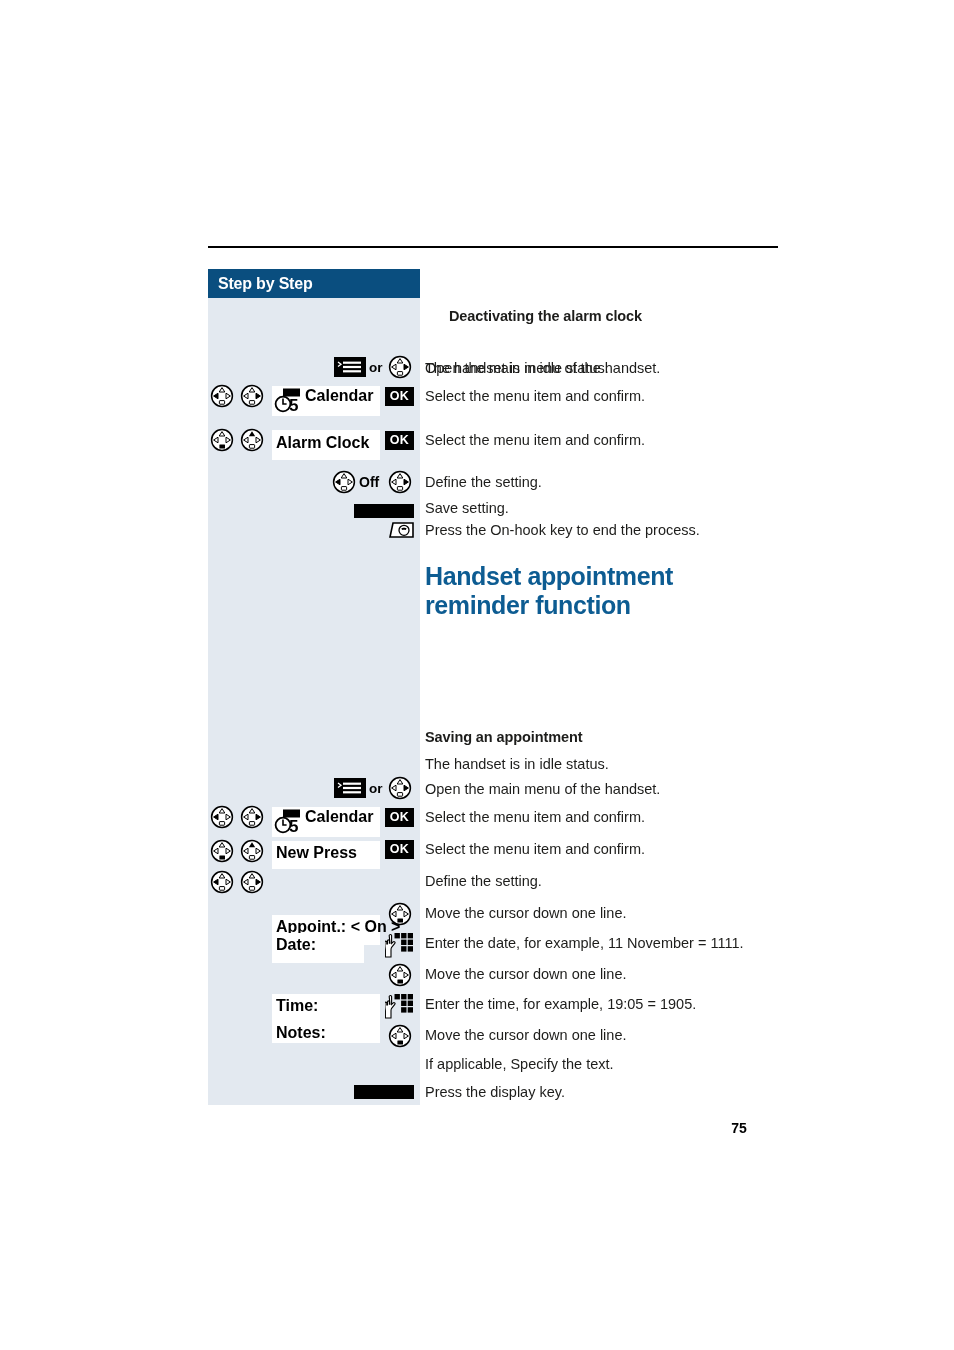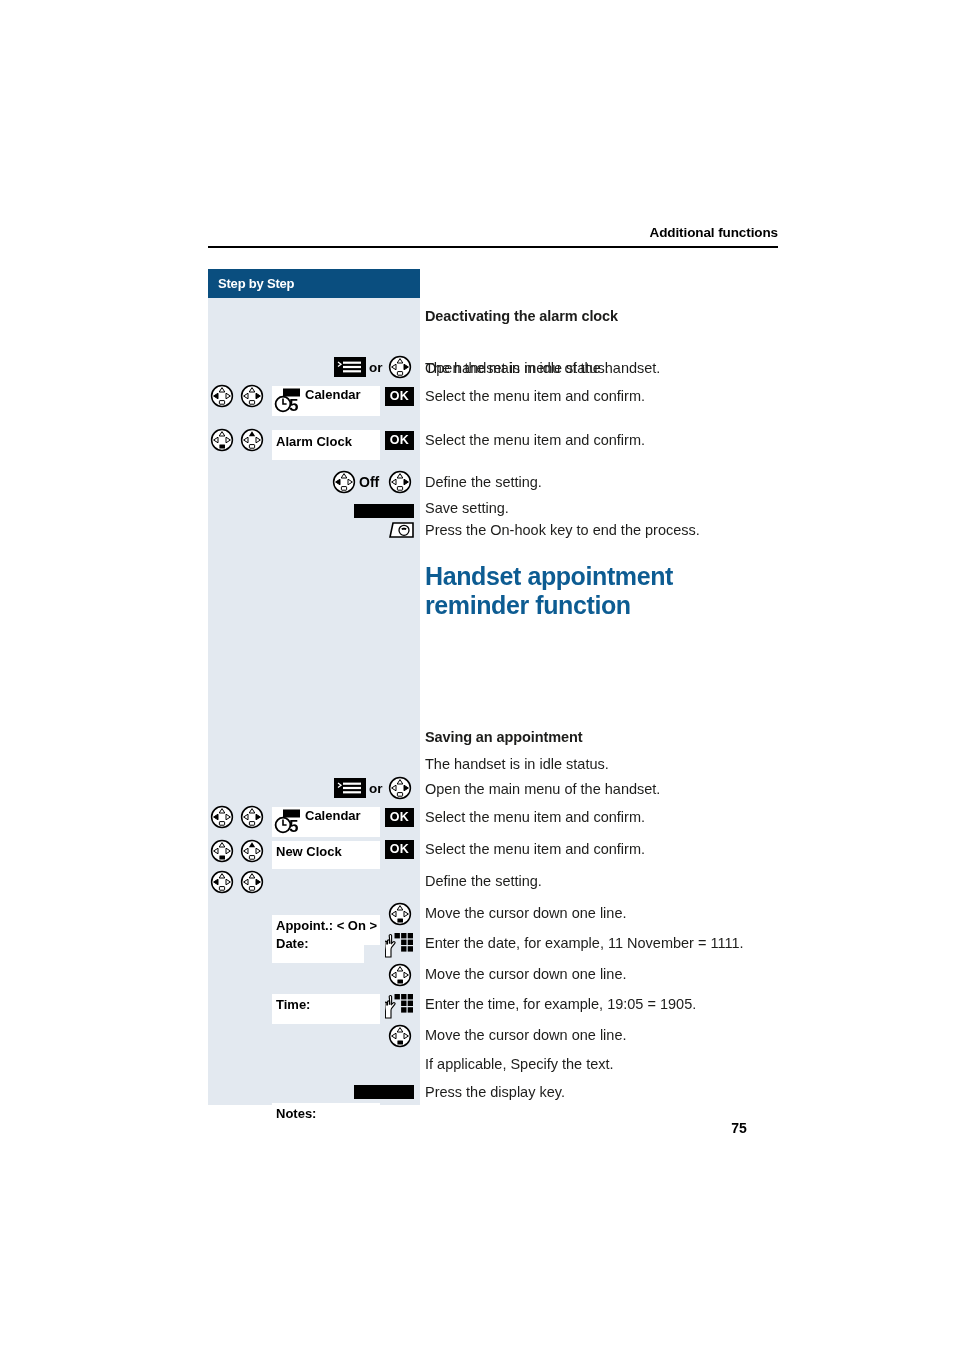--- a/index.html
+++ b/index.html
@@ -53,21 +53,21 @@
     height: 836px;
     background: #e3e9f0;
   }
   .sidebar-title {
     position: absolute;
     left: 0; top: 0;
     width: 212px;
     height: 29px;
     background: #0a4e7f;
     color: #ffffff;
-    font-size: 13px;
+    font-size: 16px;
     font-weight: bold;
     line-height: 29px;
     padding-left: 10px;
     box-sizing: border-box;
     letter-spacing: -0.2px;
   }
 
   .h2 {
     color: #0d5c92;
     font-weight: bold;
@@ -97,21 +97,21 @@
   }
 
   
   .dispfield {
     position: absolute;
     background: #ffffff;
     box-sizing: border-box;
   }
   .dispfield .lbl {
     position: absolute;
-    font-size: 13px;
+    font-size: 16px;
     font-weight: bold;
     color: #000;
     white-space: nowrap;
   }
 
   
   .okkey {
     position: absolute;
     background: #000;
     color: #fff;
@@ -158,28 +158,27 @@
     font-size: 14px;
     font-weight: bold;
     color: #000;
   }
 </style>
 </head>
 <body>
 
 <div class="page">
 
-  <div class="running-head">Additional functions</div>
   <div class="head-rule"></div>
 
   <div class="sidebar">
     <div class="sidebar-title">Step by Step</div>
   </div>
 
-  <div class="row-text h2" style="top:308px;">Deactivating the alarm clock</div>
+  <div class="row-text h2" style="top:308px;margin-left:24px;">Deactivating the alarm clock</div>
 
   <div class="row-text" style="top:360px;">The handset is in idle status.</div>
 
   <div class="icon" style="left:334px; top:357px;">
     <svg width="32" height="20" viewBox="0 0 32 20">
       <rect x="0" y="0" width="32" height="20" fill="#000"></rect>
       <path d="M4 5 L7 7.2 L4 9.4" stroke="#fff" stroke-width="1.3" fill="none"></path>
       <rect x="9" y="4.6" width="18" height="2.2" fill="#fff"></rect>
       <rect x="9" y="8.9" width="18" height="2.2" fill="#fff"></rect>
       <rect x="9" y="13.2" width="18" height="2.2" fill="#fff"></rect>
@@ -358,21 +357,21 @@
   <div class="icon" style="left:240px; top:839px;">
     <svg width="24" height="24" viewBox="0 0 24 24">
       <circle cx="12" cy="12" r="10.4" fill="#ffffff" stroke="#000" stroke-width="1.5"></circle>
       <path d="M12 3.2 L15.2 8.2 L8.8 8.2 Z" fill="#000"></path>
       <path d="M20.4 12 L16 14.8 L16 9.2 Z" fill="none" stroke="#000" stroke-width="1"></path>
       <rect x="9.4" y="16.6" width="5.2" height="3.6" rx="0.6" fill="none" stroke="#000" stroke-width="1"></rect>
       <path d="M3.6 12 L8 9.2 L8 14.8 Z" fill="none" stroke="#000" stroke-width="1"></path>
     </svg>
   </div>
   <div class="dispfield" style="left:272px; top:841px; width:108px; height:28px;">
-    <div class="lbl" style="left:4px; top:3px;">New Clock</div>
+    <div class="lbl" style="left:4px; top:3px;">New Press</div>
   </div>
   <div class="okkey" style="left:385px; top:840px; width:29px; height:19px;">OK</div>
   <div class="row-text" style="top:841px;">Select the menu item and confirm.</div>
 
   <div class="icon" style="left:210px; top:870px;">
     <svg width="24" height="24" viewBox="0 0 24 24">
       <circle cx="12" cy="12" r="10.4" fill="#ffffff" stroke="#000" stroke-width="1.5"></circle>
       <path d="M12 3.6 L14.8 8 L9.2 8 Z" fill="none" stroke="#000" stroke-width="1"></path>
       <path d="M20.4 12 L16 14.8 L16 9.2 Z" fill="none" stroke="#000" stroke-width="1"></path>
       <rect x="9.4" y="16.6" width="5.2" height="3.6" rx="0.6" fill="none" stroke="#000" stroke-width="1"></rect>
@@ -457,21 +456,21 @@
     <svg width="24" height="24" viewBox="0 0 24 24">
       <circle cx="12" cy="12" r="10.4" fill="#ffffff" stroke="#000" stroke-width="1.5"></circle>
       <path d="M12 3.6 L14.8 8 L9.2 8 Z" fill="none" stroke="#000" stroke-width="1"></path>
       <path d="M20.4 12 L16 14.8 L16 9.2 Z" fill="none" stroke="#000" stroke-width="1"></path>
       <rect x="9.4" y="16.4" width="5.6" height="4" rx="0.5" fill="#000"></rect>
       <path d="M3.6 12 L8 9.2 L8 14.8 Z" fill="none" stroke="#000" stroke-width="1"></path>
     </svg>
   </div>
   <div class="row-text" style="top:1027px;">Move the cursor down one line.</div>
 
-  <div class="dispfield" style="left:272px; top:1103px; width:108px; height:22px;">
+  <div class="dispfield" style="left:272px; top:1021px; width:108px; height:22px;">
     <div class="lbl" style="left:4px; top:3px;">Notes:</div>
   </div>
   <div class="row-text" style="top:1056px;">If applicable, Specify the text.</div>
 
   <div class="blankkey" style="left:354px; top:1085px; width:60px; height:14px;"></div>
   <div class="row-text" style="top:1084px;">Press the display key.</div>
 
   <div class="pagenum">75</div>
 
 </div>

